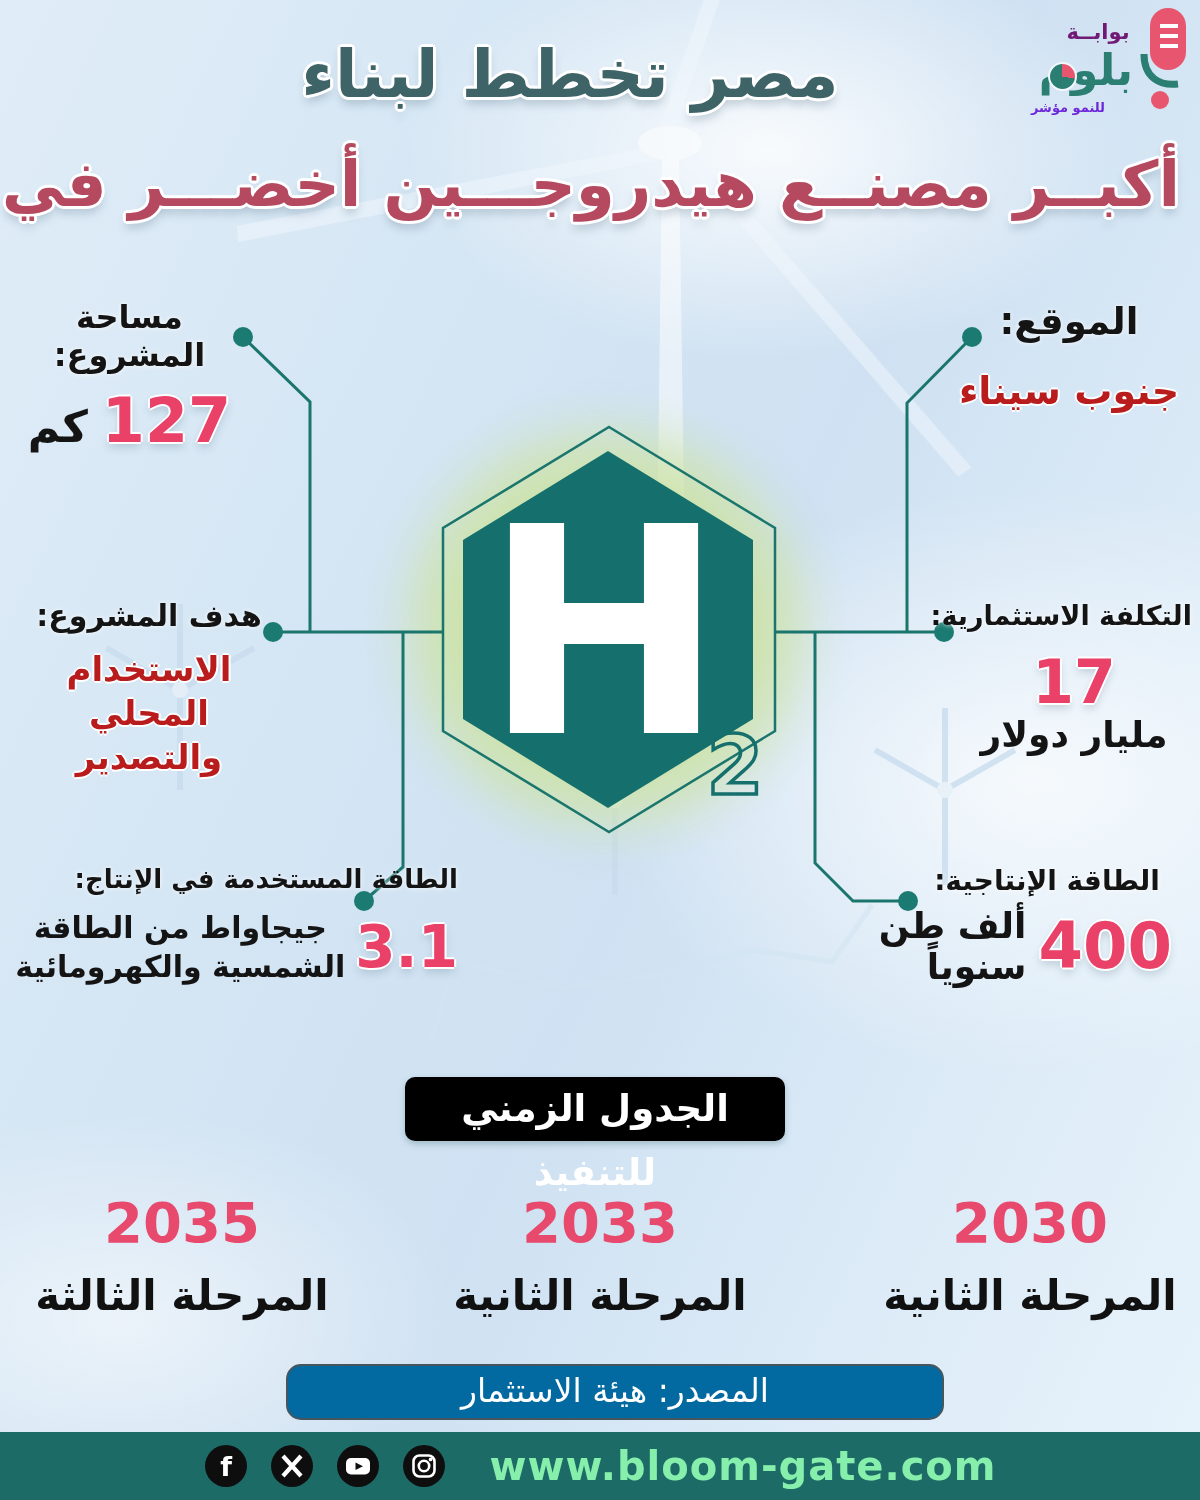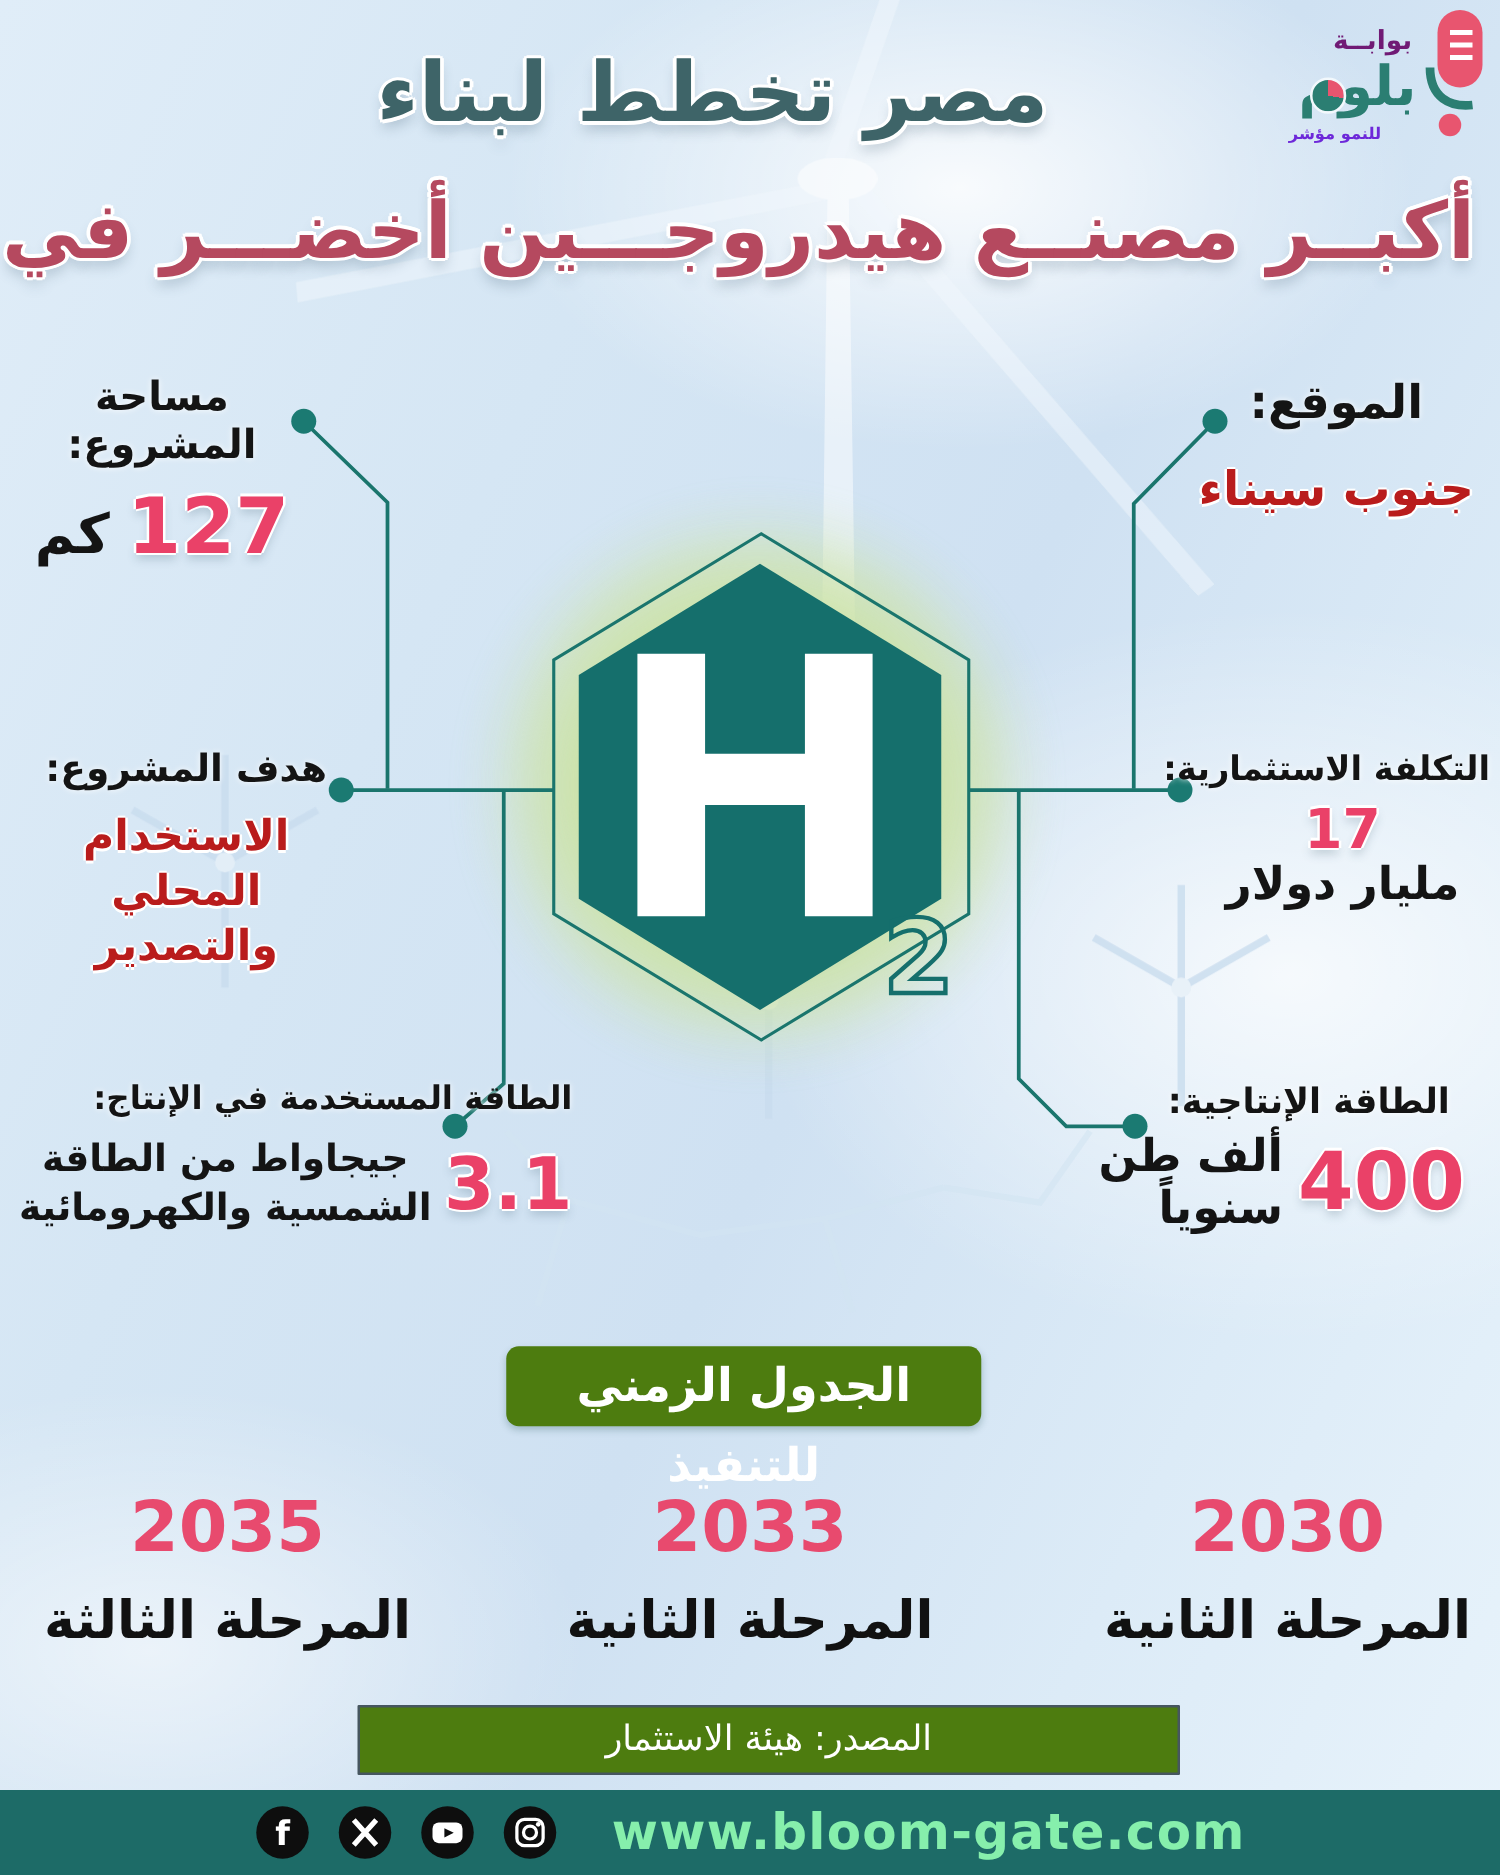--- a/index.html
+++ b/index.html
@@ -44,52 +44,52 @@
   .c-location .val{margin-top:26px;font-size:38px;font-weight:bold;
     text-shadow:-2px 0 #fff,2px 0 #fff,0 -2px #fff,0 2px #fff;}
 
   .c-goal{left:10px;top:598px;width:278px;}
   .c-goal .lbl{font-size:30px;}
   .c-goal .val{margin-top:14px;font-size:34px;font-weight:bold;line-height:1.3;
     text-shadow:-2px 0 #fff,2px 0 #fff,0 -2px #fff,0 2px #fff;}
 
   .c-cost{left:956px;top:600px;width:236px;}
   .c-cost .lbl{font-size:27px;white-space:nowrap;}
-  .c-cost .num{font-size:44px;line-height:1.05;margin-top:10px;}
+  .c-cost .num{font-size:60px;line-height:1.05;margin-top:20px;}
   .c-cost .unit{font-size:36px;}
 
   .c-energy{left:10px;top:864px;width:448px;}
   .c-energy .lbl{font-size:26px;white-space:nowrap;width:360px;text-align:center;}
   .c-energy .valrow{display:flex;direction:rtl;align-items:center;margin-top:14px;gap:10px;}
   .c-energy .num{font-size:58px;}
   .c-energy .unit{font-size:30px;line-height:1.3;text-align:center;width:330px;}
 
   .c-capacity{left:770px;top:864px;width:402px;}
   .c-capacity .lbl{font-size:28px;width:230px;margin:0 10px 0 auto;text-align:center;}
   .c-capacity .valrow{display:flex;direction:rtl;align-items:center;margin-top:8px;gap:12px;justify-content:flex-start;}
   .c-capacity .num{font-size:64px;}
   .c-capacity .unit{font-size:36px;}
 
   
   .tl-header{
     left:405px;top:1077px;width:380px;height:64px;
-    background:#4d7c0f;border-radius:10px;color:#fff;
+    background:#000000;border-radius:10px;color:#fff;
     font-size:37px;font-weight:bold;line-height:64px;text-align:center;
     box-shadow:0 3px 6px rgba(20,70,70,.25);
   }
   .phase{top:1190px;width:300px;text-align:center;}
   .phase .year{font-size:56px;font-weight:bold;color:#e84a6e;}
   .phase .plabel{margin-top:16px;font-size:42px;font-weight:bold;color:#111;}
   .phase-1{left:880px;} .phase-2{left:450px;} .phase-3{left:32px;}
 
   
   .source-bar{
     left:286px;top:1364px;width:654px;height:52px;
-    background:#4d7c0f;border:2px solid #46565f;border-radius:1px;
-    color:#fff;font-size:28px;line-height:50px;text-align:center;font-weight:500;
+    background:#0369a1;border:2px solid #46565f;border-radius:15px;
+    color:#fff;font-size:33px;line-height:50px;text-align:center;font-weight:500;
   }
   .footer{
     left:0;top:1432px;width:1200px;height:68px;background:#1d6b67;
     display:flex;align-items:center;justify-content:center;direction:ltr;
   }
   .social{display:flex;gap:20px;align-items:center;}
   .social svg{display:block;}
   .footer .url{color:#86efac;font-size:40px;font-weight:bold;margin-left:42px;letter-spacing:1px;}
 
   

